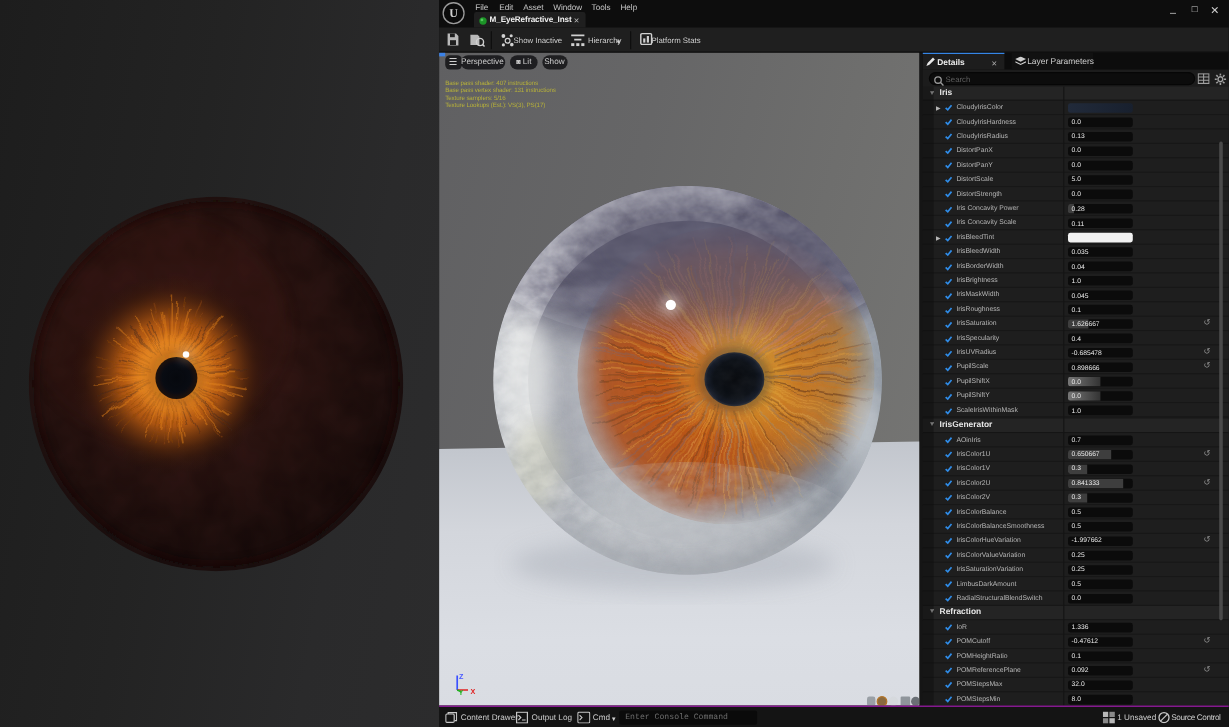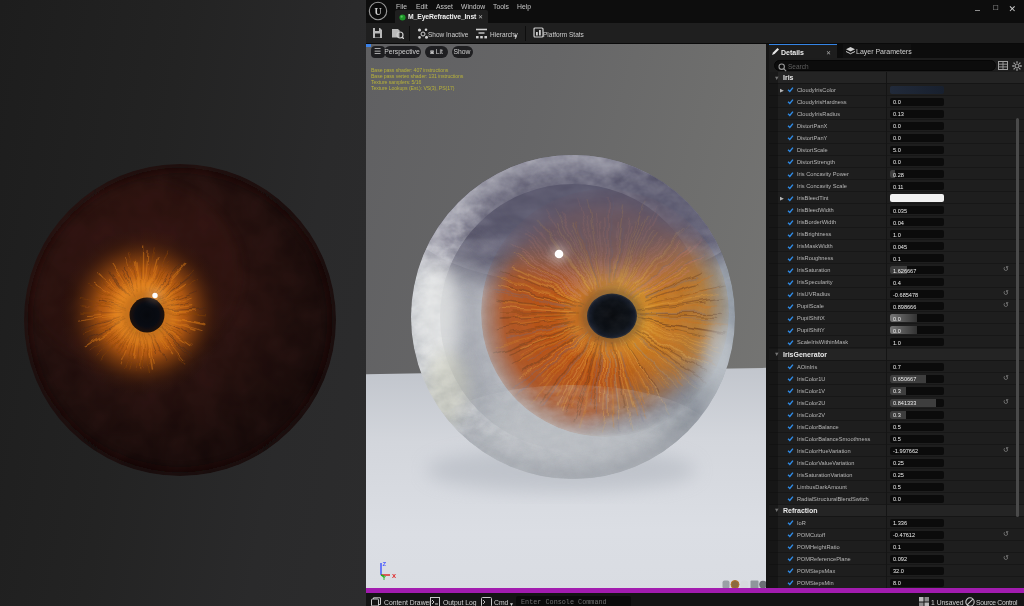--- a/index.html
+++ b/index.html
@@ -48,21 +48,21 @@
 .chk{position:absolute;left:18px;top:2.4px;width:7px;height:7px}
 .nm{position:absolute;left:28px;top:3px;font-size:5.7px;color:#b6b6b6;white-space:nowrap}
 .fld{position:absolute;left:121px;top:2px;width:54px;height:8px;background:#0b0b0b;border-radius:2px;overflow:hidden}
 .fill{position:absolute;left:0;top:0;height:8px}
 .ftx{position:absolute;left:3px;top:1.4px;font-size:5.6px;color:#ececec;white-space:nowrap}
 .rst{position:absolute;left:234px;top:1px;font-size:7px;color:#8f8f8f}
 #coldiv{position:absolute;left:116.5px;top:28px;width:1px;height:516px;background:#141414}
 #dscroll{position:absolute;left:246.5px;top:74px;width:3px;height:399px;background:#4a4a4a;border-radius:1.5px}
 
 
-#statusbar{left:366px;top:588px;width:658px;height:18px;background:#141414;border-top:5px solid #a21caf}
+#statusbar{left:366px;top:588px;width:658px;height:18px;background:#141414;border-top:1px solid #a21caf}
 .sbtx{position:absolute;top:5.5px;font-size:6.8px;color:#cfcfcf;white-space:nowrap}
 #console{position:absolute;left:150px;top:2.5px;width:115px;height:12px;background:#0a0a0a;border-radius:2px}
 #console span{position:absolute;left:5px;top:2.5px;font-family:"Liberation Mono",monospace;font-size:6.8px;color:#6e6e6e}
 </style></head>
 <body>
 <div id="stage">
 
 <div id="leftbg" class="abs"></div>
 
 <svg class="abs" style="left:22px;top:163px" width="316" height="316" viewBox="0 0 316 316">

